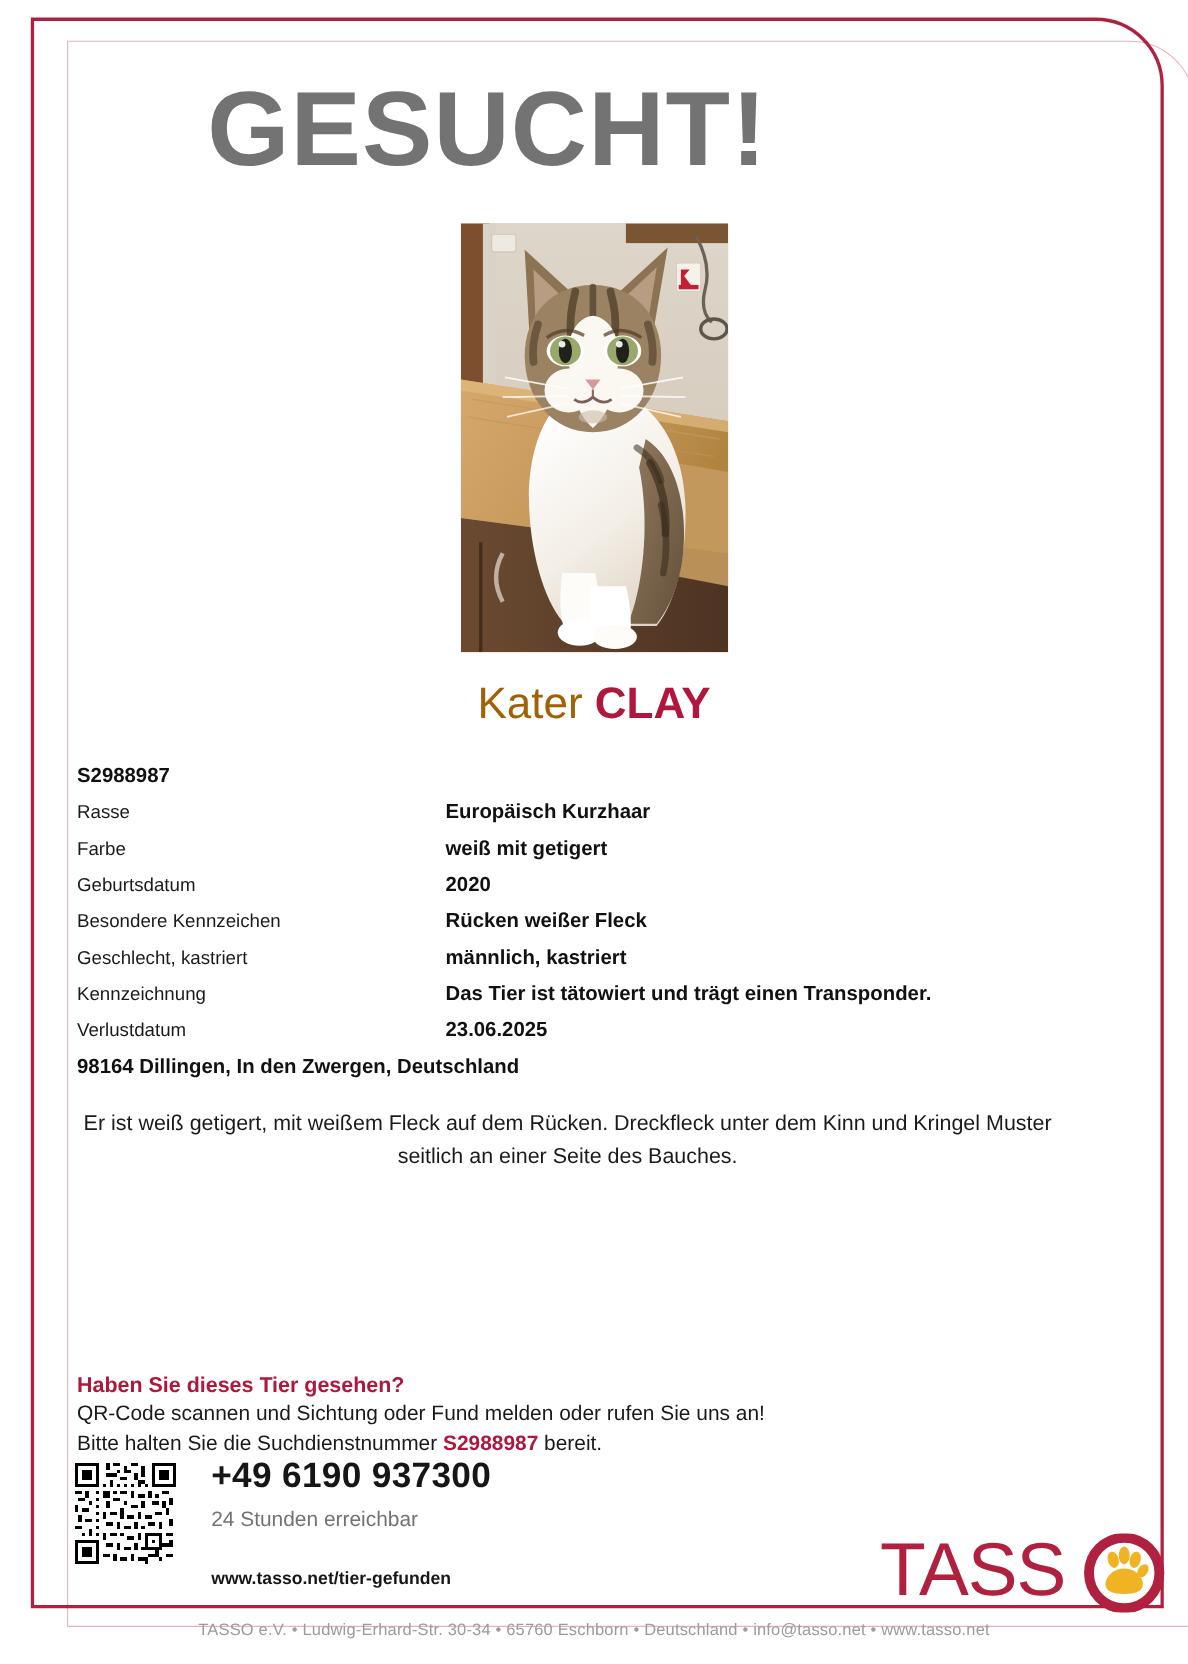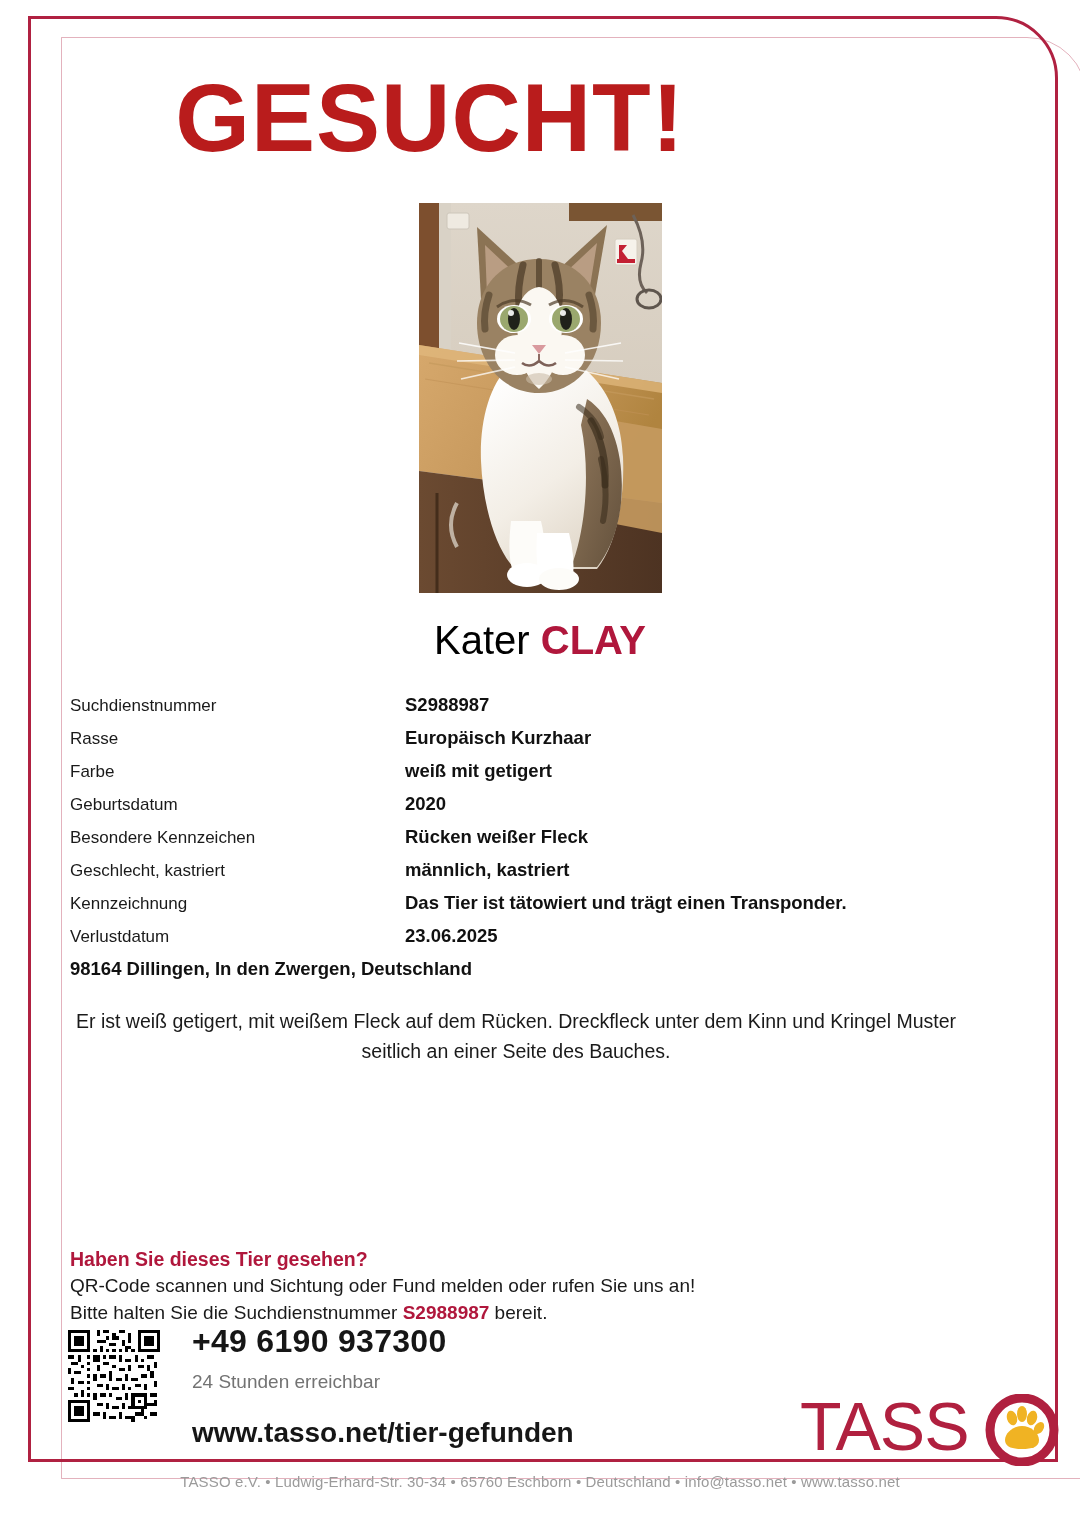--- a/index.html
+++ b/index.html
@@ -35,28 +35,28 @@
     height: 1442px;
     box-sizing: border-box;
     border: 1px solid rgba(176,33,65,0.35);
     border-top-right-radius: 60px;
     pointer-events: none;
   }
 
   
   #headline {
     position: absolute;
-    left: 0;
+    left: 13px;
     top: 68px;
     width: 860px;
     text-align: center;
     font-size: 96px;
     font-weight: bold;
     letter-spacing: 1px;
-    color: #b91c1c;
+    color: #737373;
     line-height: 1.05;
     font-family: "Liberation Sans", sans-serif;
   }
 
   
   #photo-wrap {
     position: absolute;
     left: 419px;
     top: 203px;
     width: 243px;
@@ -70,21 +70,21 @@
   #pet-name {
     position: absolute;
     left: 0;
     top: 616px;
     width: 1080px;
     text-align: center;
     font-size: 40px;
     line-height: 1.2;
   }
   #pet-name .prefix {
-    color: #000000;
+    color: #a16207;
     font-weight: normal;
   }
   #pet-name .given {
     color: #b0173c;
     font-weight: bold;
   }
 
   
   #details {
     position: absolute;
@@ -166,24 +166,24 @@
     letter-spacing: 0.3px;
     line-height: 1.2;
   }
   #hours {
     font-size: 19px;
     color: #737373;
     margin-top: 11px;
     line-height: 1.2;
   }
   #weburl {
-    font-size: 28px;
+    font-size: 16px;
     font-weight: bold;
     color: #161616;
-    margin-top: 22px;
+    margin-top: 32px;
     line-height: 1.2;
   }
 
   
   #logo {
     position: absolute;
     left: 800px;
     top: 1394px;
     width: 262px;
     height: 72px;
@@ -339,21 +339,20 @@
 </div>
 
 <div id="pet-name">
   <span class="prefix">Kater</span>
   <span class="given">CLAY</span>
 </div>
 
 <div id="details">
 
   <div class="detail-row">
-    <div class="detail-label">Suchdienstnummer</div>
     <div class="detail-value">S2988987</div>
   </div>
 
   <div class="detail-row">
     <div class="detail-label">Rasse</div>
     <div class="detail-value">Europäisch Kurzhaar</div>
   </div>
 
   <div class="detail-row">
     <div class="detail-label">Farbe</div>

